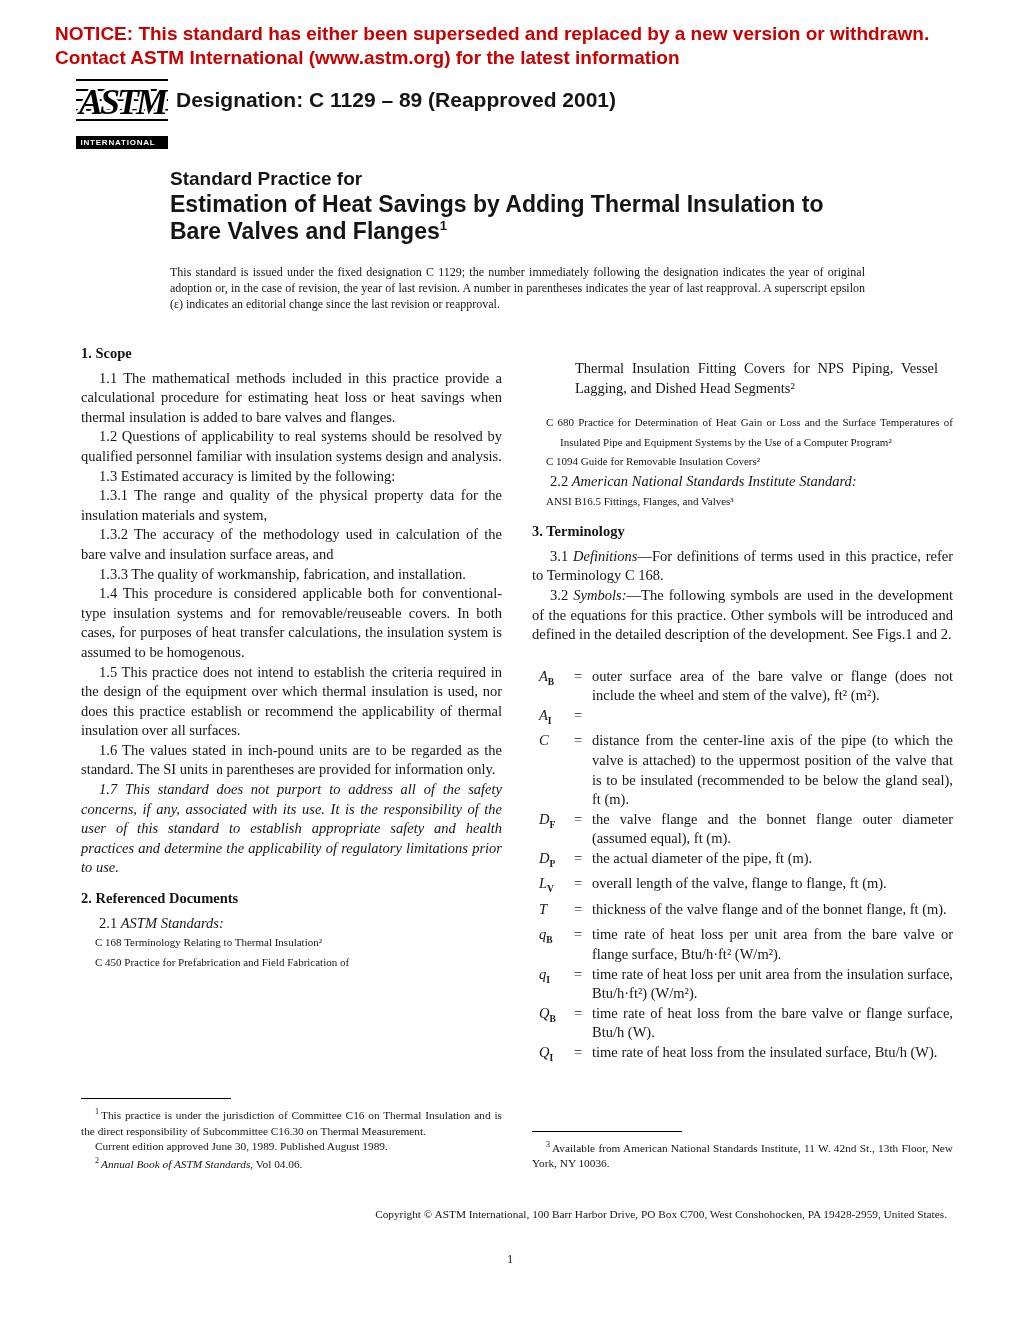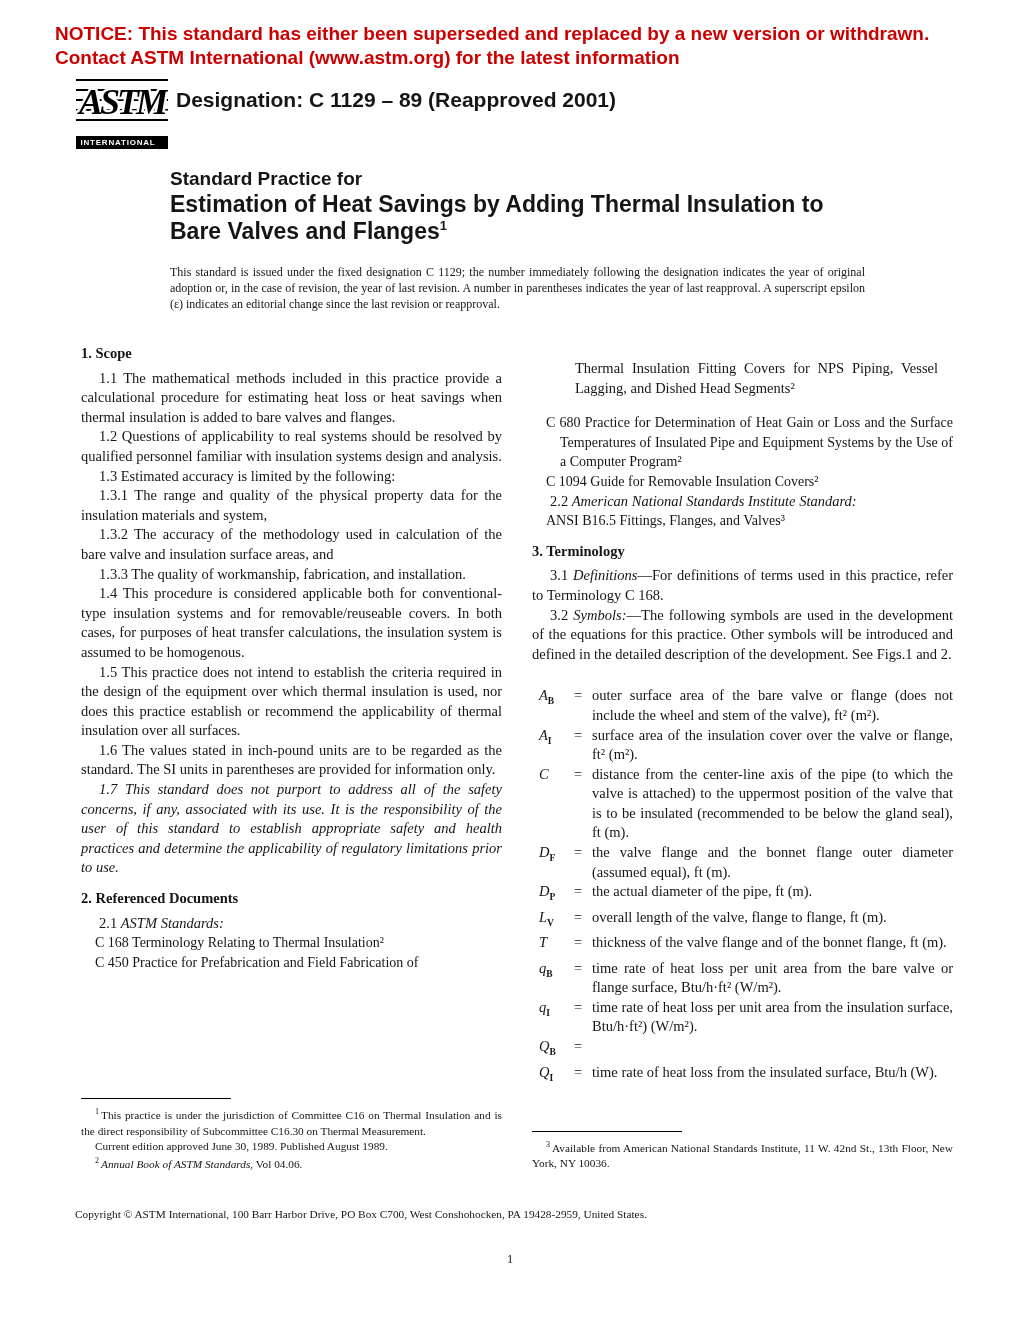--- a/index.html
+++ b/index.html
@@ -69,21 +69,21 @@
     font-weight: bold; font-size: 14.5px; line-height: 19.6px;
     margin: 11px 0 5px 0;
   }
   .col > .sec-h:first-child { margin-top: 0; }
   .body-p {
     margin: 0; font-size: 14.5px; line-height: 19.6px;
     text-align: justify; text-indent: 18px;
   }
   .body-p.italic { font-style: italic; }
   .ref {
-    margin: 0; font-size: 14px; line-height: 19.6px;
+    margin: 0; font-size: 11px; line-height: 19.6px;
     text-align: justify; padding-left: 28px; text-indent: -14px;
   }
   .ref-cont {
     margin: 15px; font-size: 14.5px; line-height: 19.6px;
     text-align: justify; padding-left: 28px;
   }
   
   .symbols { margin-top: 22px; }
   .sym-row {
     display: grid; grid-template-columns: 42px 18px 1fr;
@@ -98,20 +98,21 @@
   .fn-rule { width: 150px; border-top: 1.4px solid #000; margin-bottom: 7px; }
   .fn {
     margin: 0; font-size: 11.3px; line-height: 1.38;
     text-align: justify; text-indent: 14px;
   }
   .fn sup { font-size: 8px; margin-right: 2px; }
   
   .copyright {
     position: absolute; top: 1208px; left: 75px; width: 872px;
     font-size: 11.3px;
+    text-align: right;
   }
   .pageno {
     position: absolute; top: 1252px; left: 0; width: 100%;
     text-align: center; font-size: 12.5px;
   }
 </style>
 </head>
 <body>
 
 <div class="page">
@@ -185,21 +186,20 @@
 
       <div class="symbols">
         <div class="sym-row">
           <span class="sym"><span>A</span><sub>B</sub></span>
           <span class="eq">=</span>
           <span class="def">outer surface area of the bare valve or flange (does not include the wheel and stem of the valve), ft² (m²).</span>
         </div>
         <div class="sym-row">
           <span class="sym"><span>A</span><sub>I</sub></span>
           <span class="eq">=</span>
-          <span class="def">surface area of the insulation cover over the valve or flange, ft² (m²).</span>
         </div>
         <div class="sym-row">
           <span class="sym"><span>C</span><sub></sub></span>
           <span class="eq">=</span>
           <span class="def">distance from the center-line axis of the pipe (to which the valve is attached) to the uppermost position of the valve that is to be insulated (recommended to be below the gland seal), ft (m).</span>
         </div>
         <div class="sym-row">
           <span class="sym"><span>D</span><sub>F</sub></span>
           <span class="eq">=</span>
           <span class="def">the valve flange and the bonnet flange outer diameter (assumed equal), ft (m).</span>
@@ -225,20 +225,21 @@
           <span class="def">time rate of heat loss per unit area from the bare valve or flange surface, Btu/h·ft² (W/m²).</span>
         </div>
         <div class="sym-row">
           <span class="sym"><span>q</span><sub>I</sub></span>
           <span class="eq">=</span>
           <span class="def">time rate of heat loss per unit area from the insulation surface, Btu/h·ft²) (W/m²).</span>
         </div>
         <div class="sym-row">
           <span class="sym"><span>Q</span><sub>B</sub></span>
           <span class="eq">=</span>
+          <span class="def">time rate of heat loss from the bare valve or flange surface, Btu/h (W).</span>
         </div>
         <div class="sym-row">
           <span class="sym"><span>Q</span><sub>I</sub></span>
           <span class="eq">=</span>
           <span class="def">time rate of heat loss from the insulated surface, Btu/h (W).</span>
         </div>
       </div>
 
       <div class="footnotes">
         <div class="fn-rule"></div>

